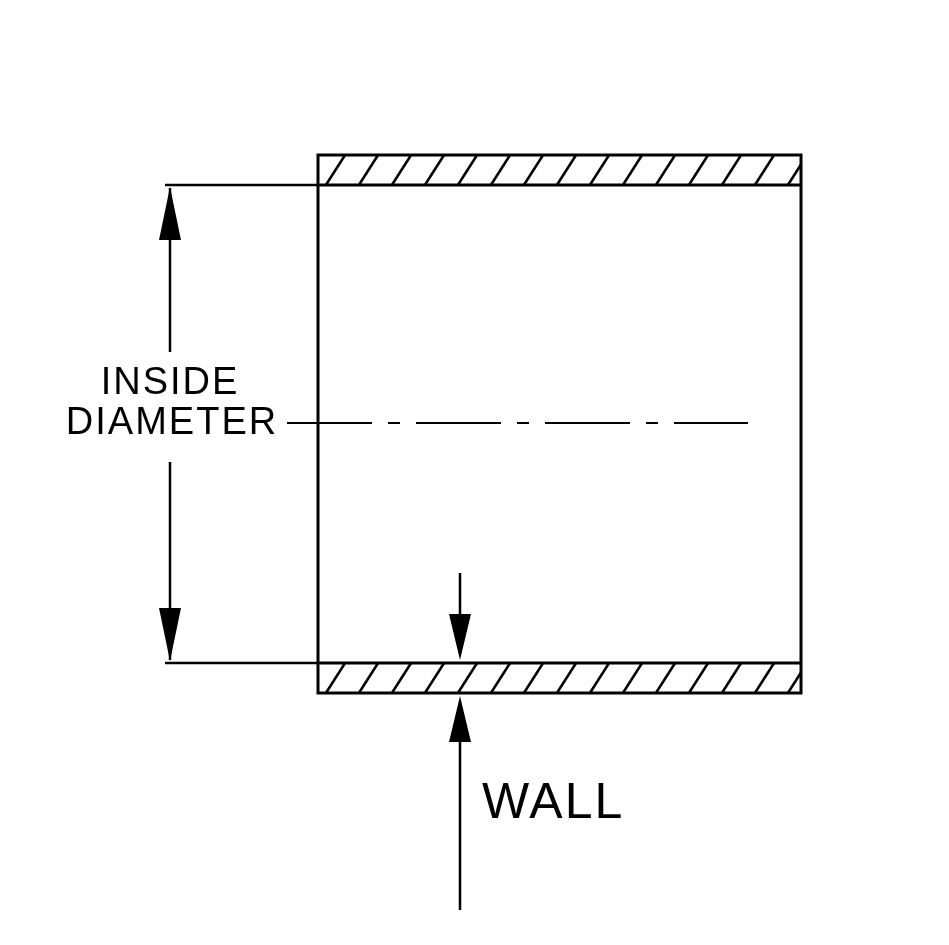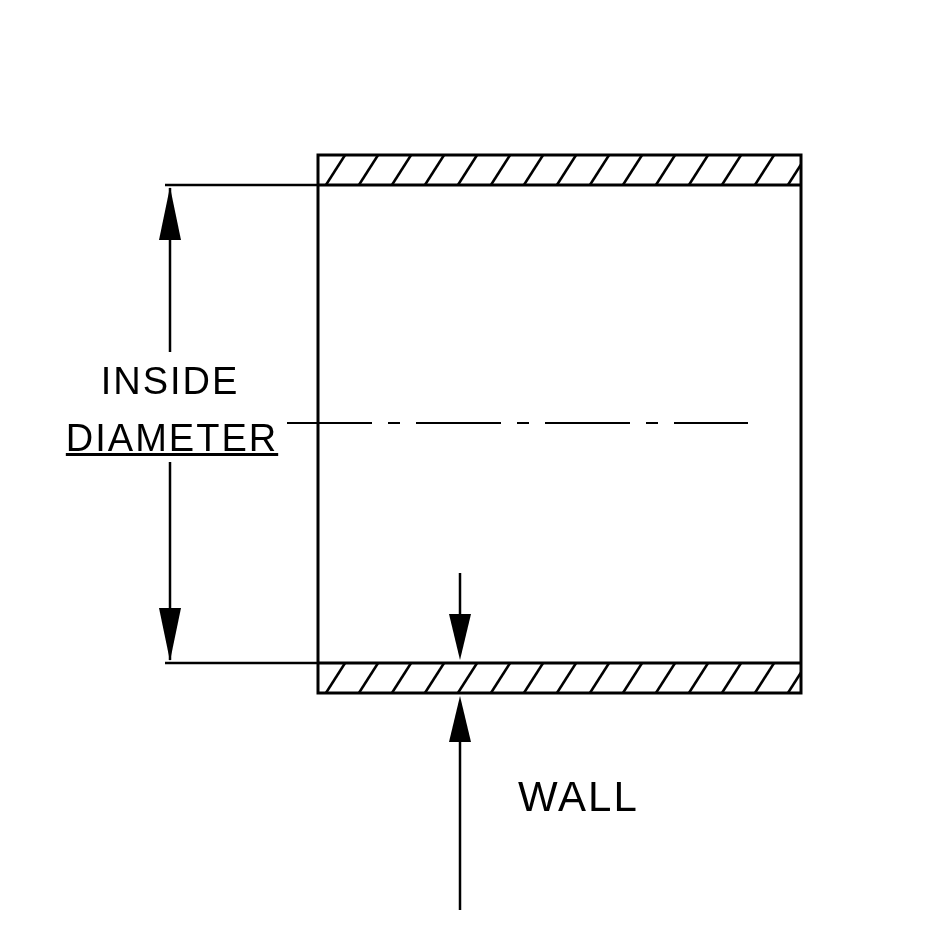--- a/index.html
+++ b/index.html
@@ -27,22 +27,21 @@
     letter-spacing: 2px;
     line-height: 1;
     background: #ffffff;
     padding: 2px 4px;
   }
   .label.dim {
     font-size: 38px;
     transform: translateX(-50%);
   }
   .label.wall {
-    font-size: 42px;
-    margin-left: 36px;
+    font-size: 50px;
   }
 </style>
 </head>
 <body>
 
 <div class="canvas">
 
   <svg width="949" height="945" viewBox="0 0 949 945">
     <defs>
       <pattern id="hatchTop" patternUnits="userSpaceOnUse" x="318" y="155" width="33" height="30">
@@ -69,18 +68,18 @@
     <polygon points="170,661 159,608 181,608" fill="#000000"></polygon>
 
     <line x1="460" y1="573" x2="460" y2="618" stroke="#000000" stroke-width="2.5"></line>
     <polygon points="460,660 449,614 471,614" fill="#000000"></polygon>
     <polygon points="460,696 449,742 471,742" fill="#000000"></polygon>
     <line x1="460" y1="740" x2="460" y2="910" stroke="#000000" stroke-width="2.5"></line>
   </svg>
 
   <div class="label dim" style="left:170px; top:360px;">INSIDE</div>
 
-  <div class="label dim" style="left:172px; top:417px;text-decoration:underline;">DIAMETER</div>
+  <div class="label dim" style="left:172px; top:400px;">DIAMETER</div>
 
   <div class="label wall" style="left:478px; top:774px;">WALL</div>
 
 
 </div>
 
 </body></html>

